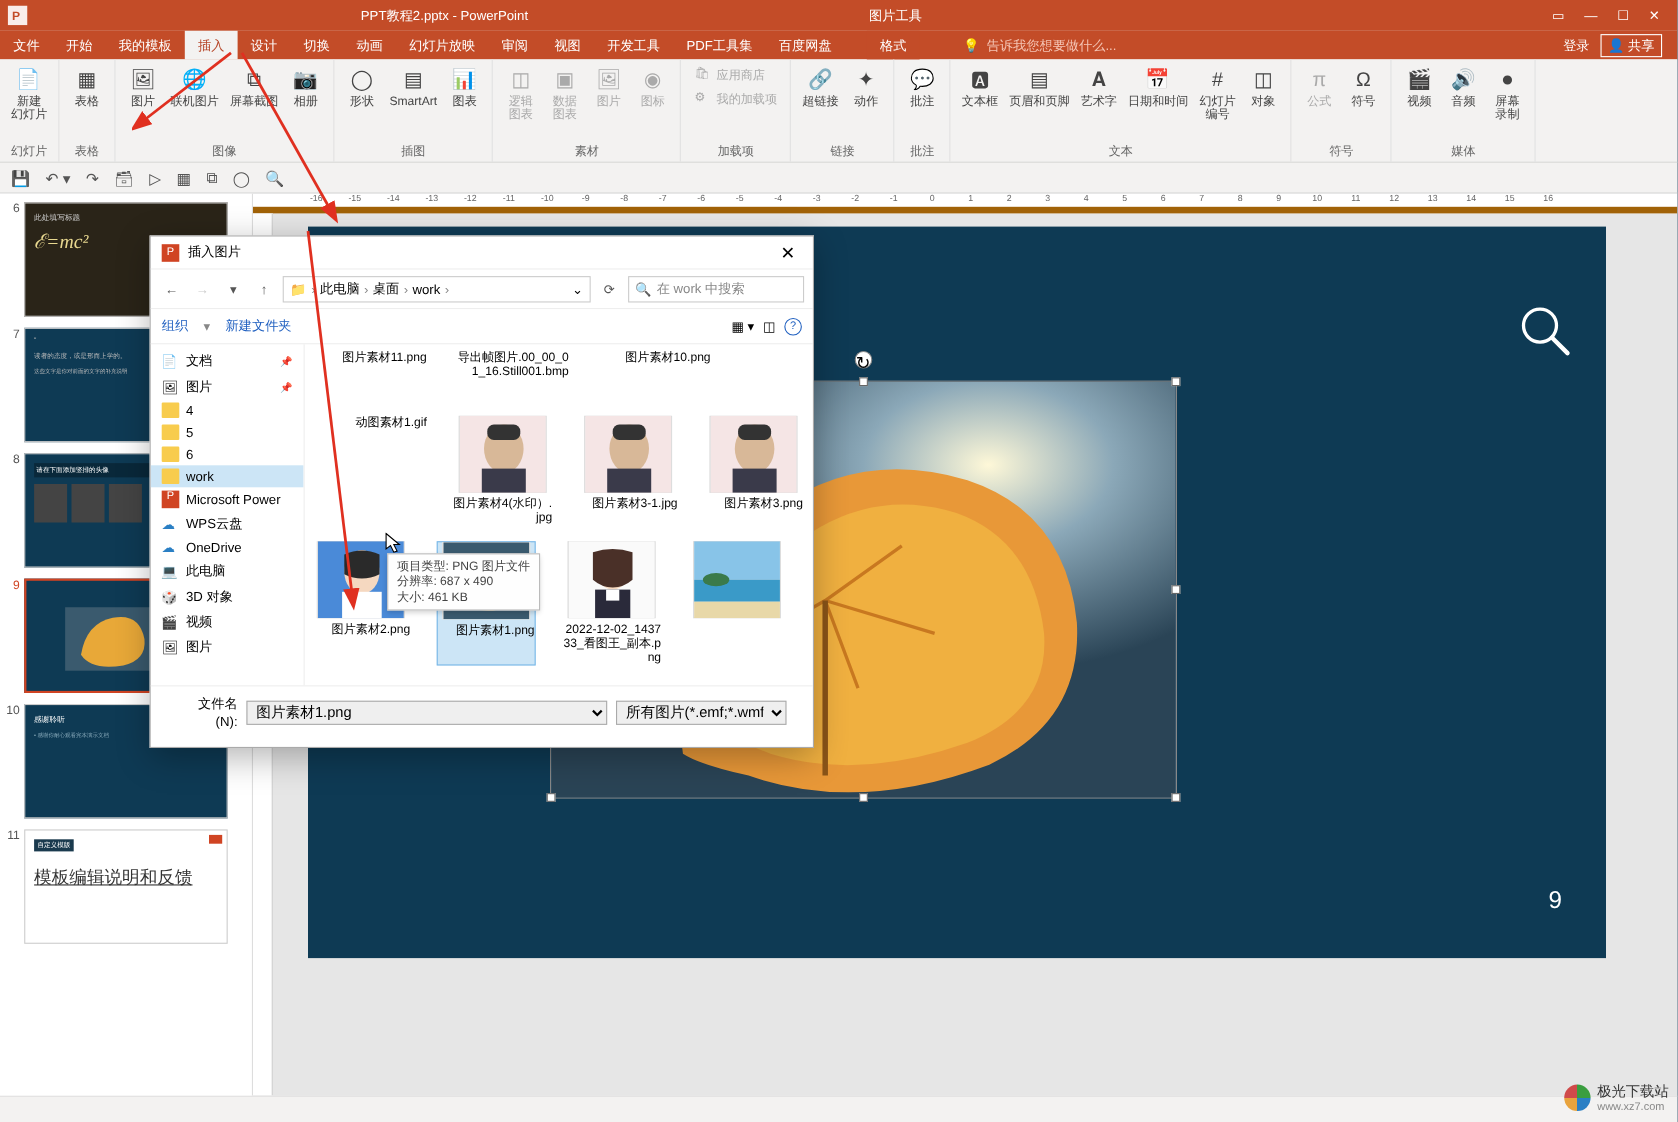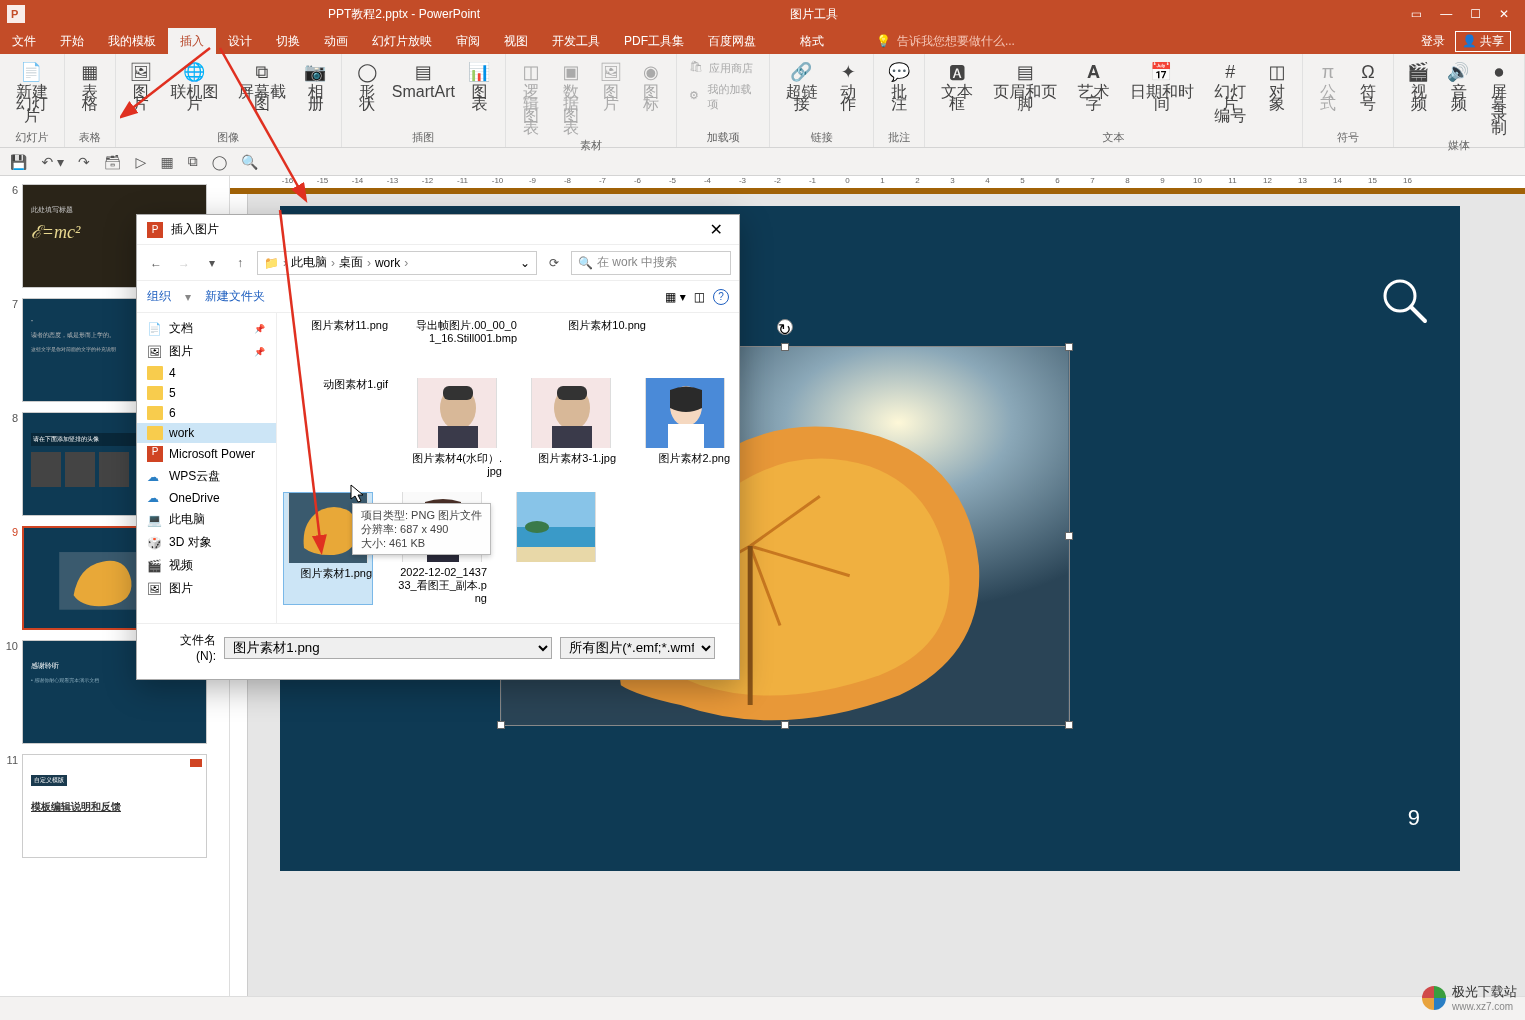--- a/index.html
+++ b/index.html
@@ -21,38 +21,38 @@
 .menutabs .tell-me { margin-left: 40px; color: #f5c5b5; display: flex; align-items: center; gap: 6px; }
 .menutabs .right-side { margin-left: auto; display: flex; align-items: center; gap: 10px; padding-right: 14px; }
 
 
 .ribbon { height: 94px; background: #f3f2f1; border-bottom: 1px solid #d4d4d4; display: flex; font-size: 11px; color: #444; }
 .ribbon-group { display: flex; flex-direction: column; align-items: center; padding: 4px 6px 2px; border-right: 1px solid #e1e1e1; }
 .ribbon-group .group-content { display: flex; gap: 2px; flex: 1; }
 .ribbon-group .group-label { font-size: 11px; color: #666; margin-top: 2px; }
 .ribbon-btn { display: flex; flex-direction: column; align-items: center; justify-content: flex-start; padding: 2px 4px; cursor: pointer; min-width: 38px; }
 .ribbon-icon { width: 24px; height: 24px; margin-bottom: 2px; display: flex; align-items: center; justify-content: center; font-size: 18px; }
-.ribbon-btn .lbl { font-size: 16px; line-height: 12px; text-align: center; white-space: pre-line; }
+.ribbon-btn .lbl { font-size: 11px; line-height: 12px; text-align: center; white-space: pre-line; }
 .ribbon-small-col { display: flex; flex-direction: column; gap: 2px; }
 .ribbon-small { display: flex; align-items: center; gap: 4px; padding: 2px 6px; cursor: pointer; }
 .ribbon-small .sicon { width: 16px; height: 16px; }
 
 
 .qat { height: 28px; background: #f3f2f1; border-bottom: 1px solid #d4d4d4; display: flex; align-items: center; gap: 14px; padding: 0 10px; color: #555; }
 .qat span { cursor: pointer; font-size: 14px; }
 
 
 .main { display: flex; height: calc(1020px - 28px - 26px - 94px - 28px - 24px); }
 .slide-panel { width: 230px; background: #fff; border-right: 1px solid #ddd; overflow-y: auto; padding: 8px 4px; }
 .slide-thumb { display: flex; margin-bottom: 10px; }
 .slide-num { width: 18px; font-size: 11px; color: #555; text-align: right; padding-right: 4px; }
 .slide-num.active { color: #d04423; }
 .thumb { width: 185px; height: 104px; background: #0e3a54; border: 1px solid #ccc; position: relative; color: #fff; font-size: 8px; overflow: hidden; }
 .thumb.active { border: 2px solid #d04423; }
-.thumb .tcontent { padding: 8px; margin-top: 12px; }
+.thumb .tcontent { padding: 8px; }
 
 .editor { flex: 1; background: #e6e6e6; position: relative; overflow: hidden; }
 .ruler-h { height: 18px; background: #fff; border-bottom: 6px solid #a16207; position: relative; }
 .ruler-v { width: 18px; background: #fff; border-right: 1px solid #ccc; position: absolute; top: 18px; bottom: 0; left: 0; }
 .ruler-h .marks { display: flex; font-size: 8px; color: #666; padding-left: 40px; }
 .ruler-h .marks span { width: 35px; text-align: center; }
 .slide-canvas { position: absolute; left: 50px; top: 30px; width: 1180px; height: 665px; background: #0e3a54; }
 .slide-canvas .magnifier { position: absolute; right: 30px; top: 70px; width: 50px; height: 50px; }
 .slide-canvas .leaf-img { position: absolute; left: 220px; top: 140px; width: 570px; height: 380px; background: linear-gradient(135deg,#2a4a5e,#446077); border: 1px solid #888; }
 .slide-canvas .leaf-img .handle { position: absolute; width: 8px; height: 8px; background: #fff; border: 1px solid #666; }
@@ -396,21 +396,21 @@
       <div class="thumb">
           <div class="tcontent">
             <div style="font-size:7px">感谢聆听</div>
             <div style="font-size:5px;margin-top:6px;color:#8ab">• 感谢你耐心观看完本演示文档</div>
           </div>
         </div>
     </div>
     <div class="slide-thumb">
       <div class="slide-num">11</div>
       <div class="thumb" style="background:#fff;color:#333">
-          <div class="tcontent"><div style="font-size:6px;background:#1a3a4e;color:#fff;padding:1px 3px;display:inline-block">自定义模版</div><div style="position:absolute;right:4px;top:4px;width:12px;height:8px;background:#d04423"></div><div style="font-size:10px;text-decoration:underline;margin-top:14px;font-weight:bold">模板编辑说明和反馈</div></div>
+          <div class="tcontent"><div style="font-size:6px;background:#1a3a4e;color:#fff;padding:1px 3px;display:inline-block">自定义模版</div><div style="position:absolute;right:4px;top:4px;width:12px;height:8px;background:#d04423"></div><div style="font-size:16px;text-decoration:underline;margin-top:14px;font-weight:normal">模板编辑说明和反馈</div></div>
         </div>
     </div>
   </div>
 
   <div class="editor">
     <div class="ruler-h">
       <div class="marks" id="ruler-marks">
           <span>-16</span>
           <span>-15</span>
           <span>-14</span>
@@ -614,20 +614,31 @@
               <ellipse cx="40" cy="30" rx="18" ry="22" fill="#d8b898"></ellipse>
               <rect x="25" y="8" width="30" height="14" fill="#333" rx="6"></rect>
               <rect x="20" y="48" width="40" height="22" fill="#3a3a4a"></rect>
             </svg>
           </div>
           <div class="fname">图片素材3-1.jpg</div>
         </div>
         <div class="file-item">
           <div class="fthumb">
             <svg width="80" height="70">
+              <rect width="80" height="70" fill="#f5e5e5"></rect>
+              <ellipse cx="40" cy="30" rx="18" ry="22" fill="#d8b898"></ellipse>
+              <rect x="25" y="8" width="30" height="14" fill="#333" rx="6"></rect>
+              <rect x="20" y="48" width="40" height="22" fill="#3a3a4a"></rect>
+            </svg>
+          </div>
+          <div class="fname">图片素材3.png</div>
+        </div>
+        <div class="file-item">
+          <div class="fthumb">
+            <svg width="80" height="70">
               <rect width="80" height="70" fill="#4a8ad8"></rect>
               <ellipse cx="40" cy="28" rx="16" ry="20" fill="#f5d8c0"></ellipse>
               <path d="M24 12 Q40 5 56 12 L56 30 Q40 38 24 30 Z" fill="#2a2a2a"></path>
               <rect x="22" y="46" width="36" height="24" fill="#fff"></rect>
             </svg>
           </div>
           <div class="fname">图片素材2.png</div>
         </div>
         <div class="file-item sel">
           <div class="fthumb">

